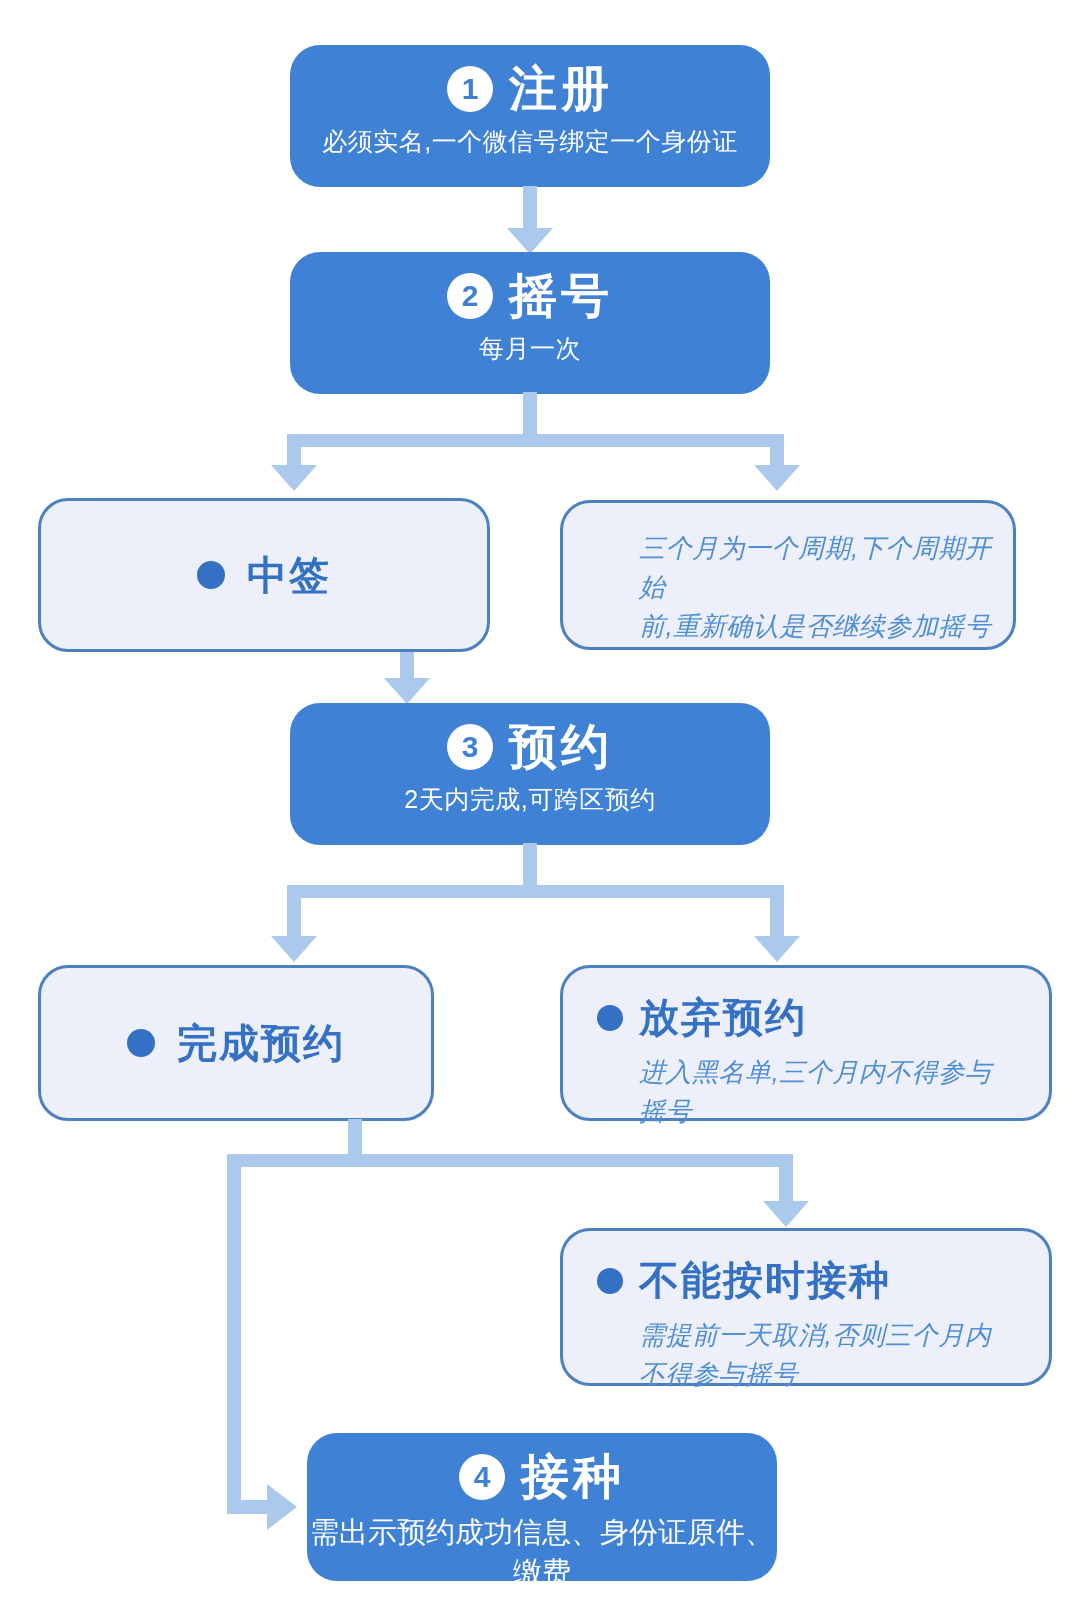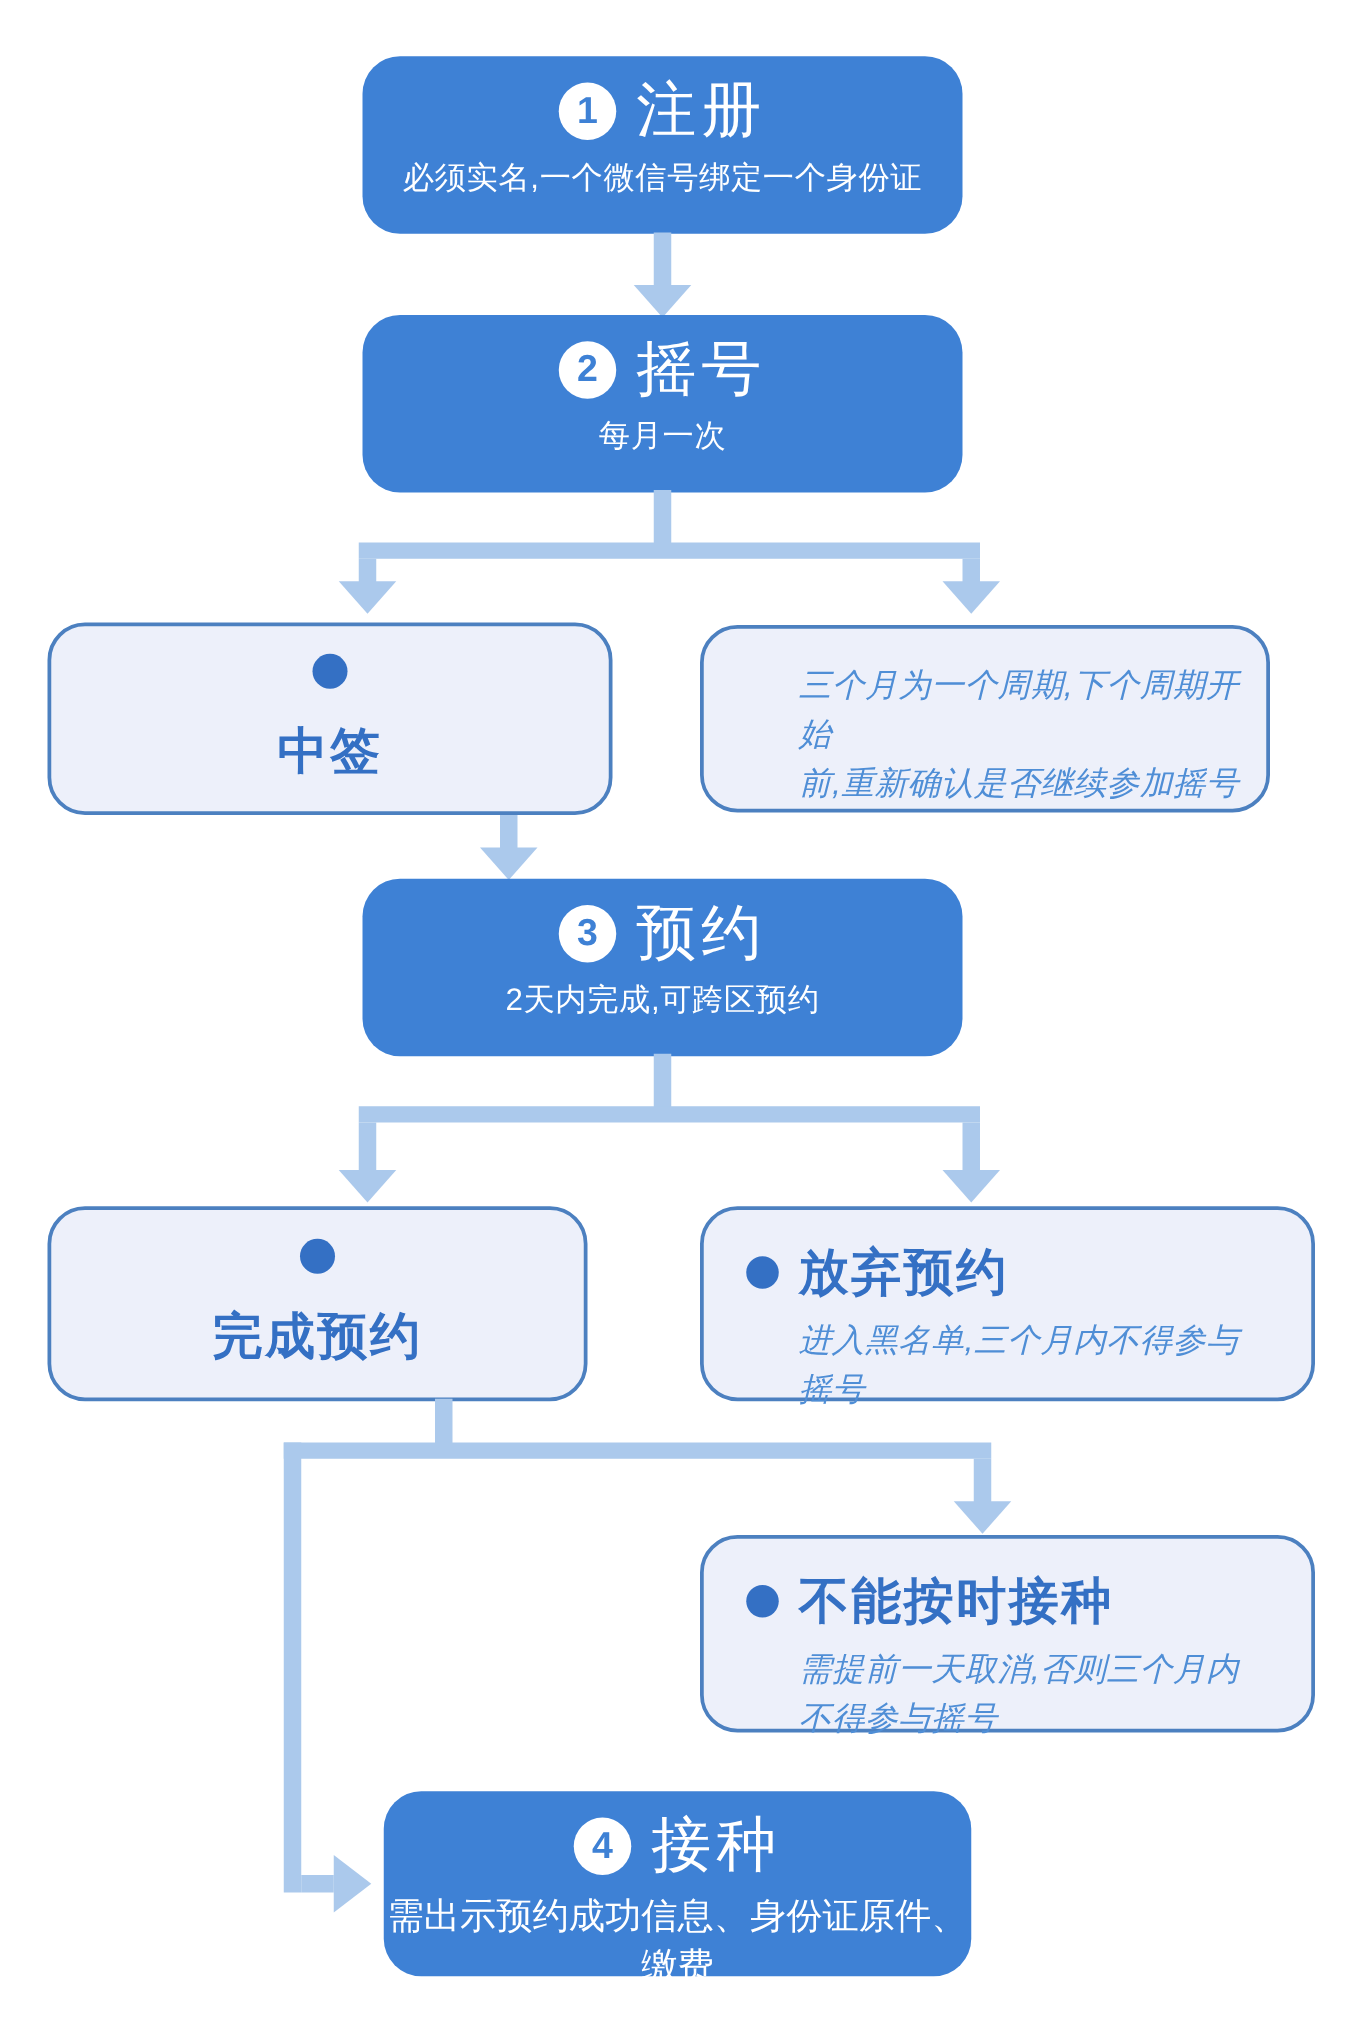--- a/index.html
+++ b/index.html
@@ -4,26 +4,26 @@
 <style>
   html,body { margin:0; padding:0; background:#ffffff; }
   body { font-family:"Liberation Sans","DejaVu Sans",sans-serif; }
   #canvas { position:relative; width:1080px; height:1624px; background:#fff; overflow:hidden; }
 
   
   .bluebox { position:absolute; background:var(--blue); border-radius:30px; color:#fff; text-align:center; }
   .titlerow { display:flex; justify-content:center; align-items:center; gap:16px; margin-top:20px; }
   .badge { width:46px; height:46px; border-radius:50%; background:#ffffff; color:var(--blue);
            font-weight:bold; font-size:30px; display:flex; align-items:center; justify-content:center; flex:none; }
-  .bluetitle { font-size:48px; font-weight:normal; letter-spacing:4px; line-height:1; }
+  .bluetitle { font-size:48px; font-weight:bold; letter-spacing:4px; line-height:1; }
   .bluesub { font-size:25px; margin-top:12px; letter-spacing:0.5px; }
   .tightsub { font-size:29px; letter-spacing:0; }
 
   .lightbox { position:absolute; background:var(--lightfill); border:3px solid var(--lightborder); border-radius:30px; box-sizing:border-box; }
-  .centerbox { display:flex; align-items:center; justify-content:center; gap:22px;flex-direction:column; }
+  .centerbox { display:flex; align-items:center; justify-content:center; gap:22px; }
   .bullet { width:28px; height:28px; border-radius:50%; background:var(--titleblue); flex:none; }
   .bullet.small { width:26px; height:26px; }
   .lighttitle { font-size:40px; font-weight:bold; color:var(--titleblue); letter-spacing:2px; }
   .detailbox { padding:18px 16px 0 34px; }
   .detailbox .dtitlerow { display:flex; align-items:center; gap:16px; margin-top:4px; }
   .desc { font-size:26px; color:var(--descblue); margin-left:42px; margin-top:8px; line-height:1.5;
           white-space:pre-line; letter-spacing:0.5px;font-style:italic; }
 
   
   .vstem { position:absolute; width:14px; background:var(--arrow); }
@@ -87,21 +87,21 @@
     <div class="bluesub">2天内完成,可跨区预约</div>
   </div>
 
   <div class="vstem" style="left:523px; top:843px; height:44px;"></div>
   <div class="hstem" style="left:287px; top:885px; width:497px;"></div>
   <div class="vstem" style="left:287px; top:898px; height:40px;"></div>
   <div class="head-down" style="left:271px; top:936px;"></div>
   <div class="vstem" style="left:770px; top:898px; height:40px;"></div>
   <div class="head-down" style="left:754px; top:936px;"></div>
 
-  <div class="lightbox centerbox" style="left:38px; top:965px; width:432px; height:156px;">
+  <div class="lightbox centerbox" style="left:38px; top:965px; width:396px; height:156px;">
     <span class="bullet"></span>
     <span class="lighttitle">完成预约</span>
   </div>
 
   <div class="lightbox detailbox" style="left:560px; top:965px; width:492px; height:156px;">
     <div class="dtitlerow">
       <span class="bullet small"></span>
       <span class="lighttitle">放弃预约</span>
     </div>
     <div class="desc">进入黑名单,三个月内不得参与

